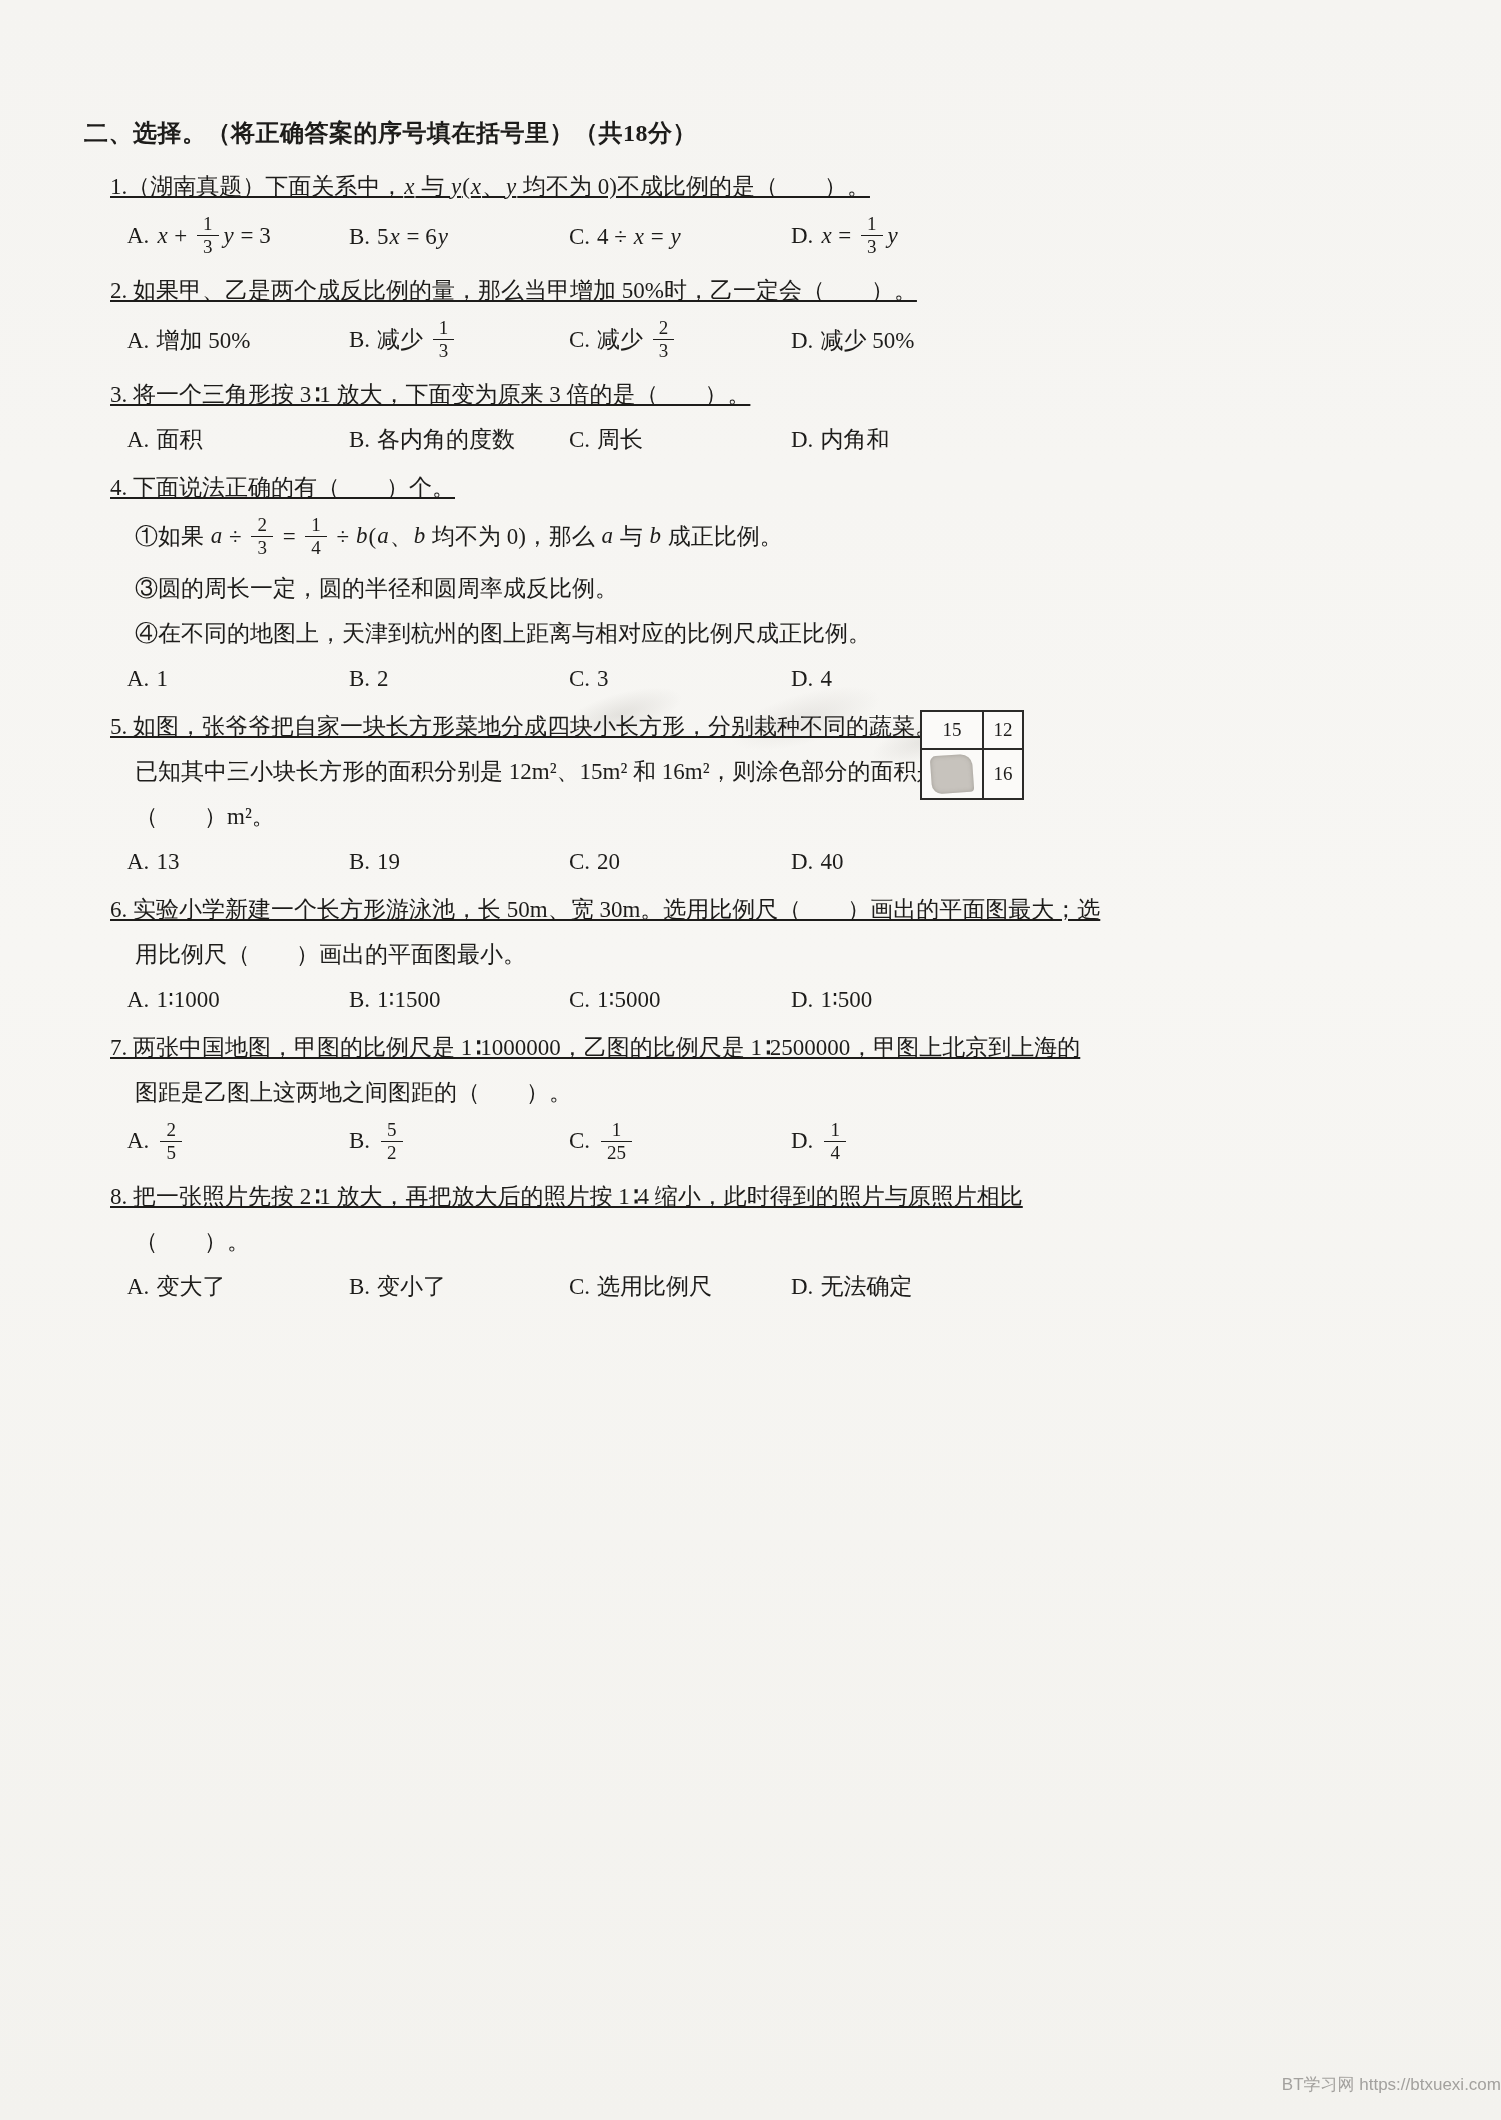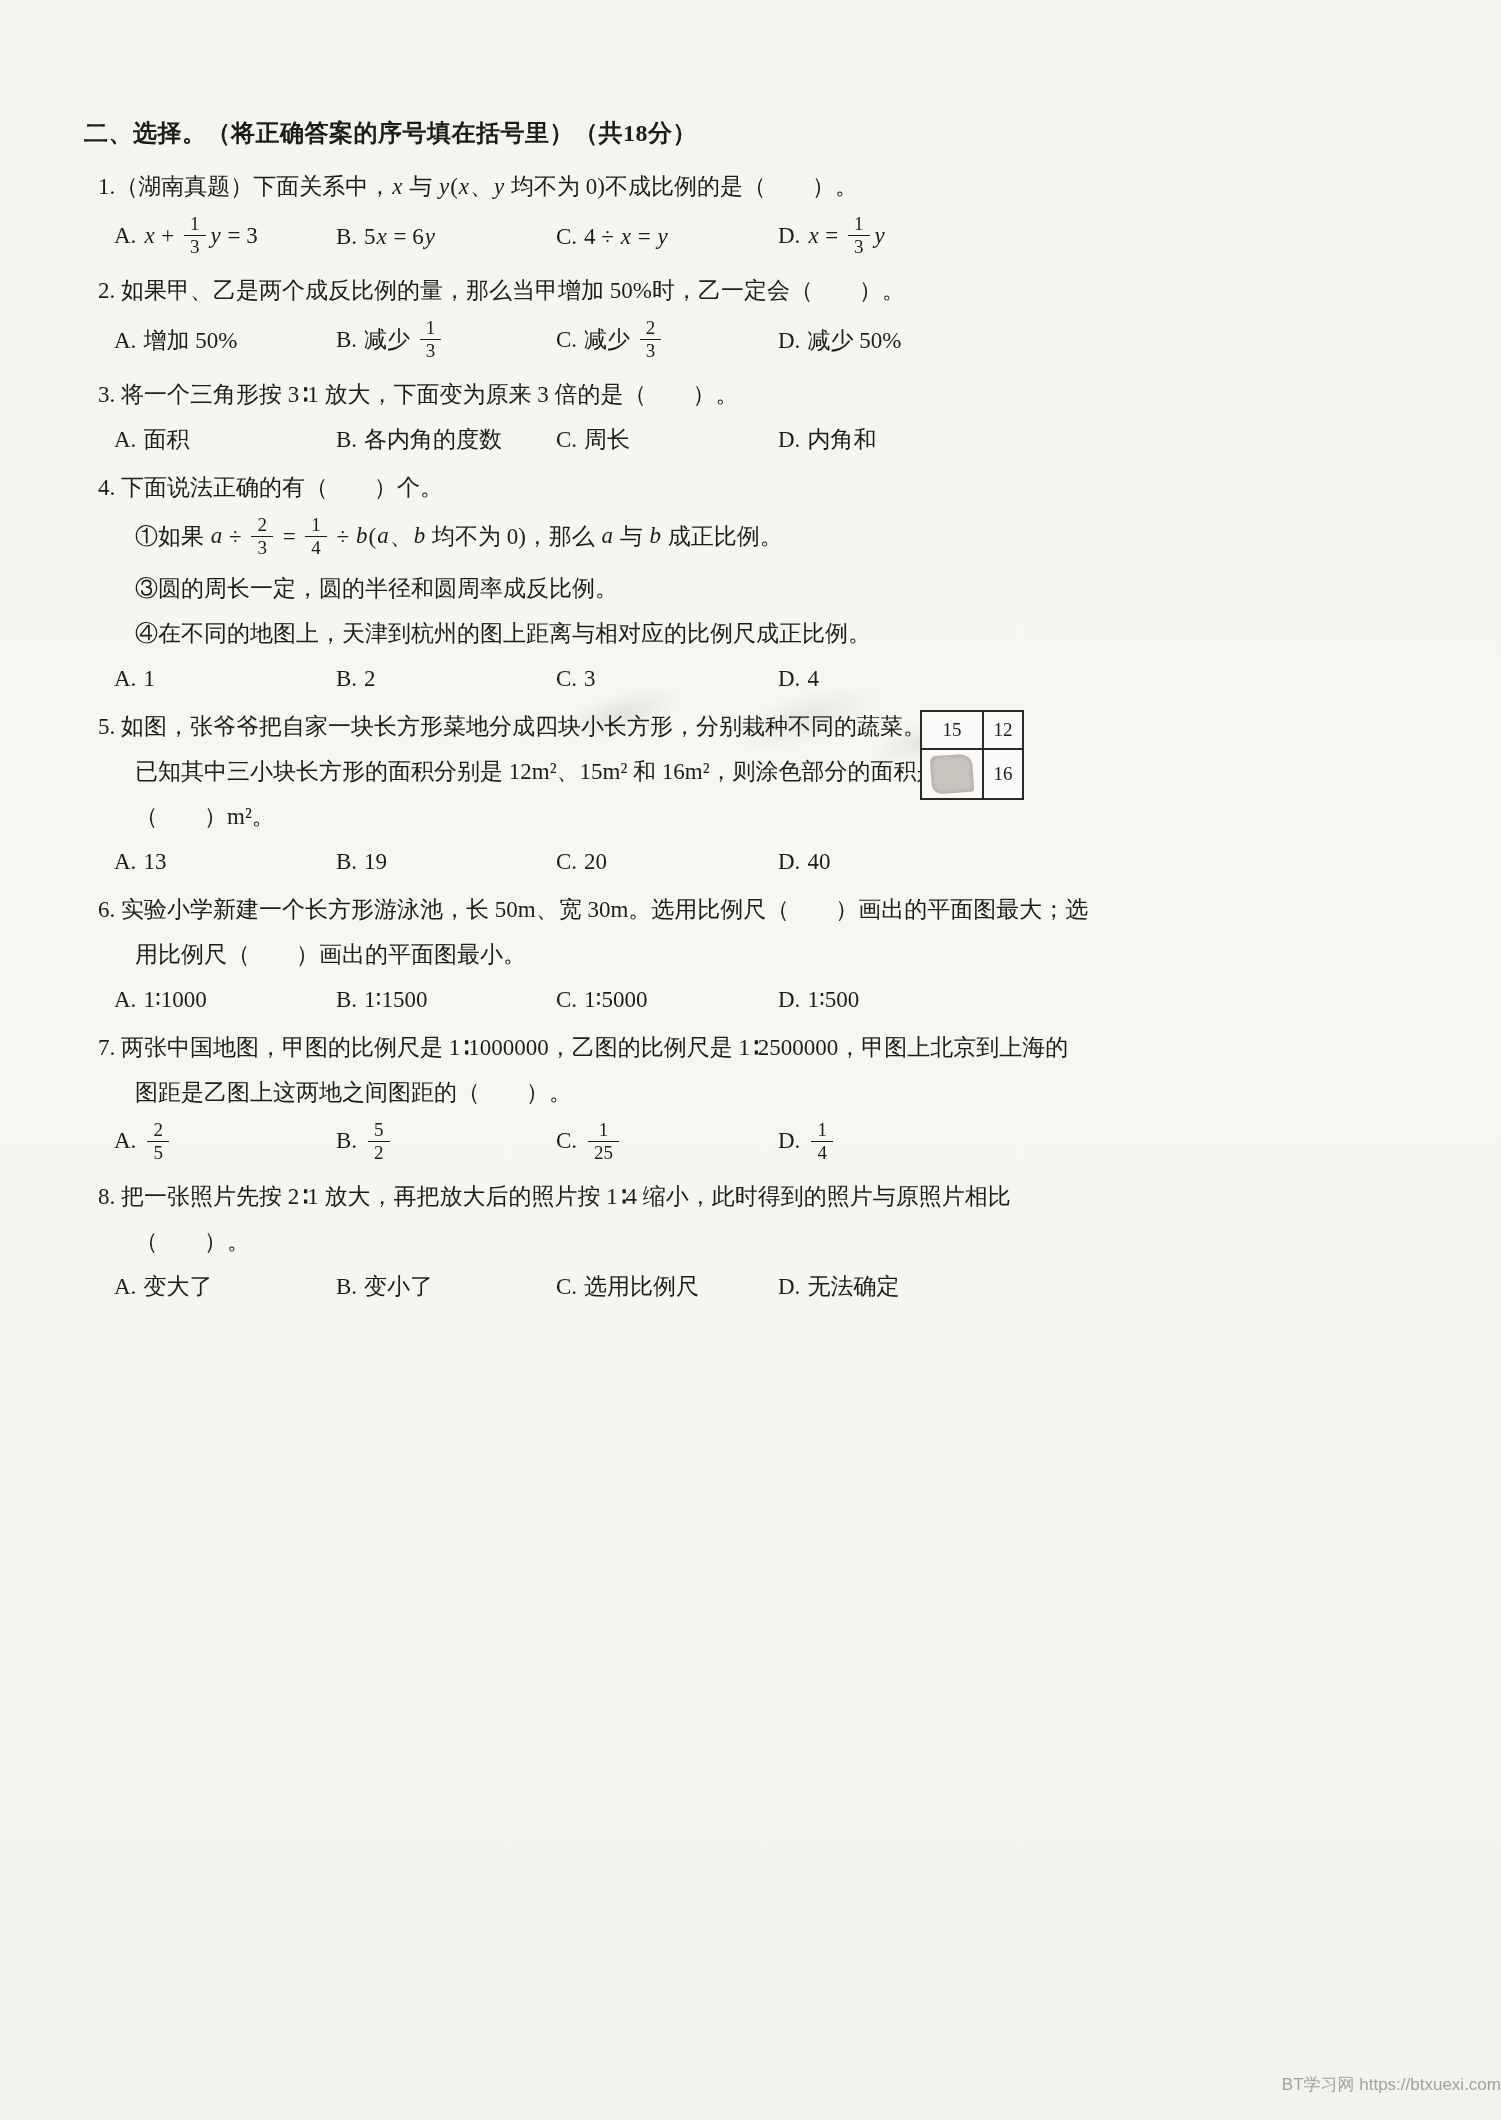--- a/index.html
+++ b/index.html
@@ -14,24 +14,24 @@
     font-size:23px;
     overflow:hidden;
   }
   .content { position:absolute; left:84px; top:116px; width:1340px; }
   .section-title {
     font-size:24px; font-weight:bold; letter-spacing:0.5px;
     margin-bottom:20px; line-height:34px;
   }
   .question { position:relative; margin-bottom:10px; }
   .q-line { line-height:34px; margin-bottom:11px; }
-  .ind-first { margin-left:14px; }
+  .ind-first { margin-left:26px;text-decoration:underline; }
   .ind-cont  { margin-left:51px; }
   .q-options {
-    margin-left:30px; margin-top:2px; margin-bottom:14px;
+    margin-left:43px; margin-top:2px; margin-bottom:14px;
     display:grid; grid-template-columns:222px 220px 222px auto;
     align-items:center; line-height:34px;
   }
   .option { white-space:nowrap; }
   .opt-label { margin-right:7px; }
   .mvar { font-style:italic; padding:0 1px; font-family:"Liberation Serif",serif; }
   .frac {
     display:inline-block; text-align:center; vertical-align:middle;
     margin:0 4px; line-height:1.05; position:relative; top:-2px;
   }

